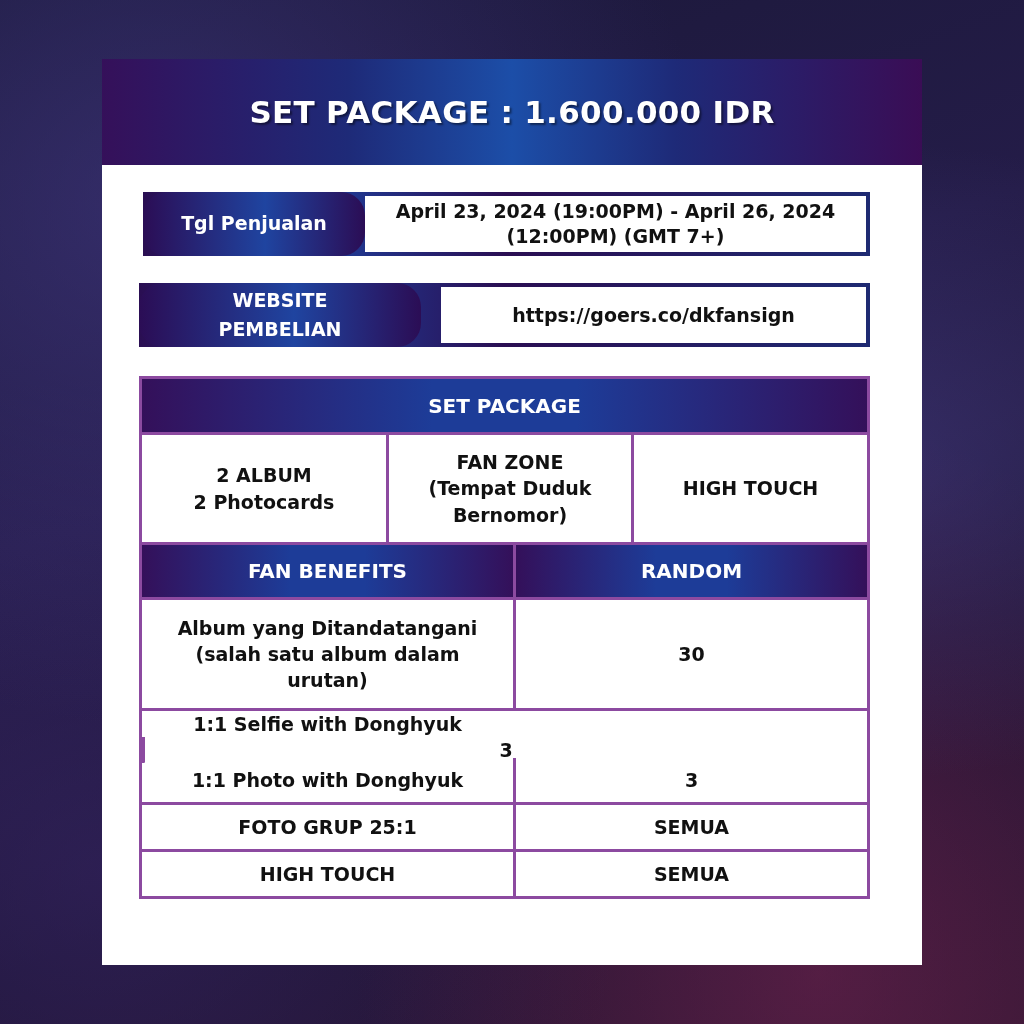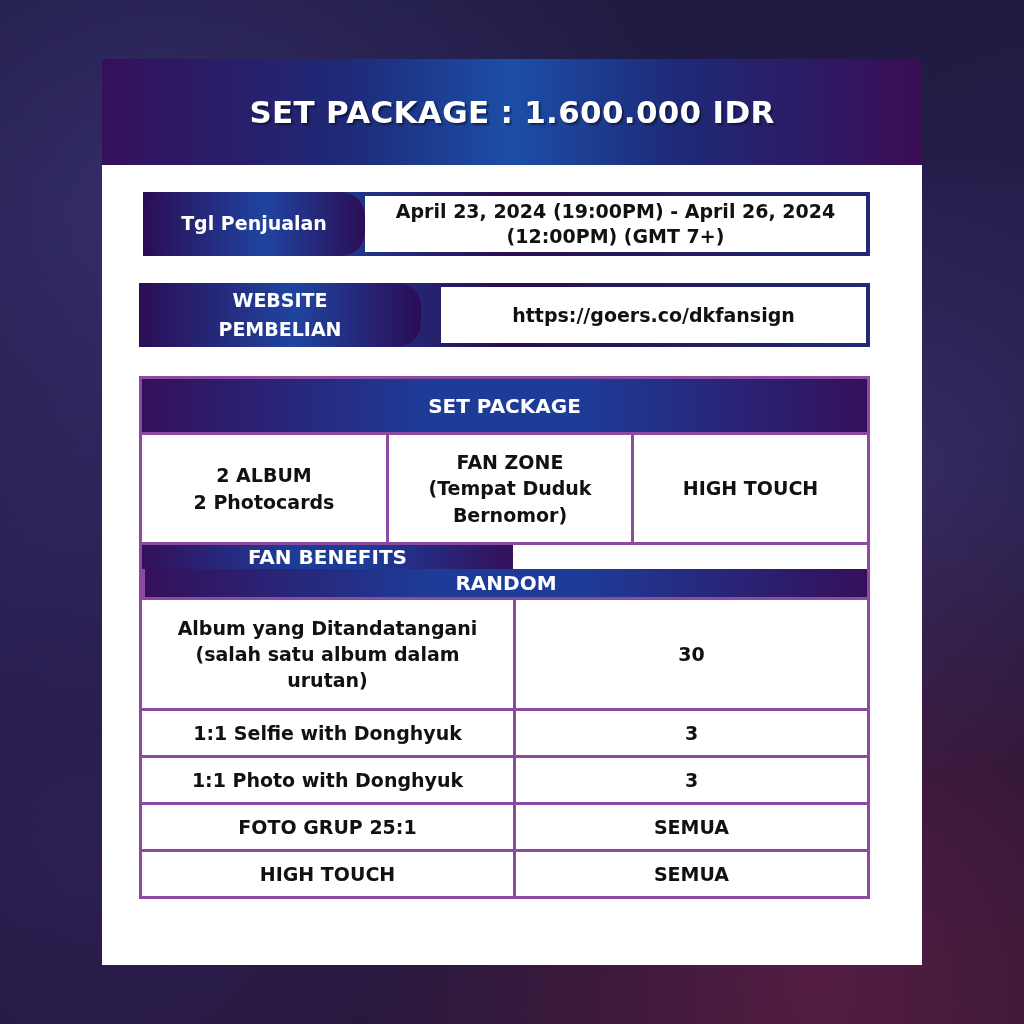--- a/index.html
+++ b/index.html
@@ -89,30 +89,30 @@
     <div class="hdr" style="height:53px;">SET PACKAGE</div>
 
     <div class="row" style="height:107px;">
       <div class="cell" style="width:244px; white-space:pre-line;">2 ALBUM
 2 Photocards</div>
       <div class="cell vline" style="width:245px; padding:0 28px; box-sizing:border-box;">FAN ZONE
 (Tempat Duduk Bernomor)</div>
       <div class="cell vline" style="flex:1;">HIGH TOUCH</div>
     </div>
 
-    <div class="row" style="height:52px;flex-direction:column;">
+    <div class="row" style="height:52px;">
       <div class="hdr" style="width:371px;">FAN BENEFITS</div>
       <div class="hdr vline" style="flex:1;">RANDOM</div>
     </div>
 
     <div class="row" style="height:108px;">
       <div class="cell" style="width:371px; padding:0 22px; box-sizing:border-box;">Album yang Ditandatangani (salah satu album dalam urutan)</div>
       <div class="cell vline" style="flex:1;">30</div>
     </div>
-    <div class="row" style="height:44px;">
+    <div class="row" style="height:44px;flex-direction:column;">
       <div class="cell" style="width:371px;">1:1 Selfie with Donghyuk</div>
       <div class="cell vline" style="flex:1;">3</div>
     </div>
     <div class="row" style="height:44px;">
       <div class="cell" style="width:371px;border-radius:12px;">1:1 Photo with Donghyuk</div>
       <div class="cell vline" style="flex:1;">3</div>
     </div>
     <div class="row" style="height:44px;">
       <div class="cell" style="width:371px;">FOTO GRUP 25:1</div>
       <div class="cell vline" style="flex:1;">SEMUA</div>

